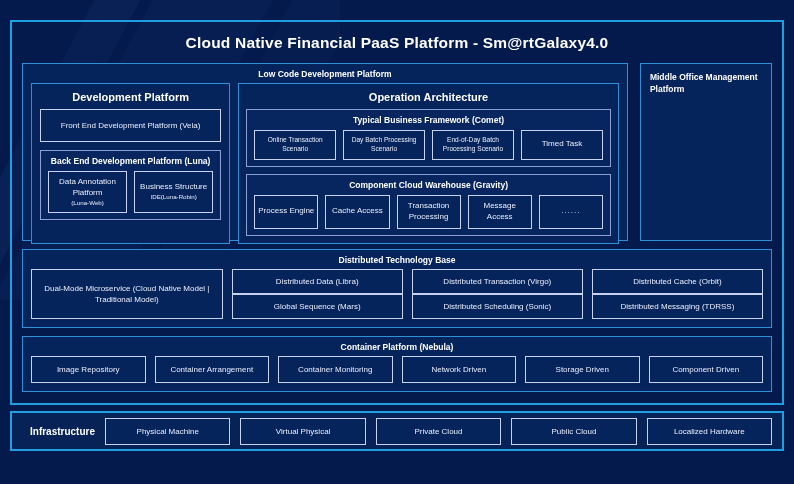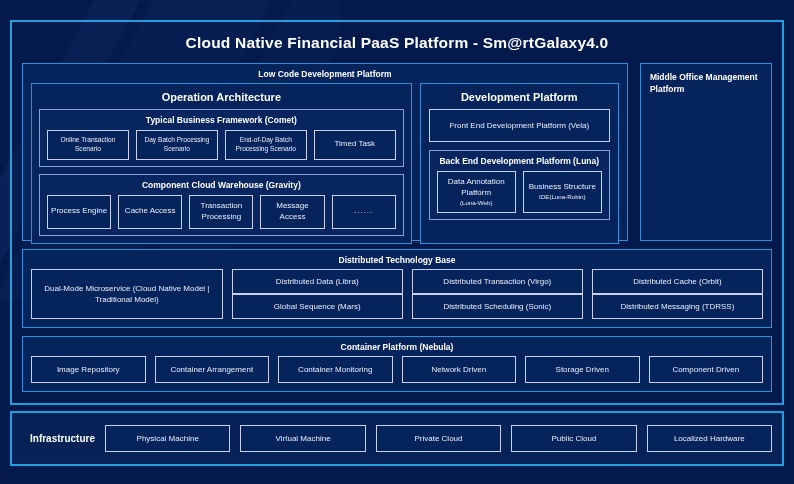--- a/index.html
+++ b/index.html
@@ -38,21 +38,21 @@
     position: absolute;
     left: 10px; top: 20px;
     width: 774px; height: 385px;
     border: 2px solid #1f9fe0;
     background: rgba(5,28,78,0.35);
     z-index: 1;
   }
   .infra-frame {
     position: absolute;
     left: 10px; top: 411px;
-    width: 774px; height: 55px;
+    width: 774px; height: 40px;
     border: 2px solid #1f9fe0;
     background: #062257;
     z-index: 1;
     display: flex;
     align-items: center;
     padding: 0 10px;
     gap: 10px;
   }
 
   .page-title {
@@ -240,45 +240,20 @@
 <div class="main-frame">
 
   <div class="page-title">Cloud Native Financial PaaS Platform - Sm@rtGalaxy4.0</div>
 
   <div class="row-top">
 
     <div class="group lowcode">
       <div class="group-title">Low Code Development Platform</div>
 
       <div class="lowcode-body">
-
-        <div class="group op-arch">
-          <div class="sub-title">Operation Architecture</div>
-
-          <div class="inner-box">
-            <div class="inner-title">Typical Business Framework (Comet)</div>
-            <div class="chips">
-              <div class="chip">Online Transaction Scenario</div>
-              <div class="chip">Day Batch Processing Scenario</div>
-              <div class="chip">End-of-Day Batch Processing Scenario</div>
-              <div class="chip big">Timed Task</div>
-            </div>
-          </div>
-
-          <div class="inner-box">
-            <div class="inner-title">Component Cloud Warehouse (Gravity)</div>
-            <div class="chips">
-              <div class="chip tall">Process Engine</div>
-              <div class="chip tall">Cache Access</div>
-              <div class="chip tall">Transaction Processing</div>
-              <div class="chip tall">Message Access</div>
-              <div class="chip tall dots">......</div>
-            </div>
-          </div>
-        </div>
 
         <div class="group dev-plat">
           <div class="sub-title">Development Platform</div>
 
           <div class="dev-wide">Front End Development Platform (Vela)</div>
 
           <div class="dev-group">
             <div class="inner-title">Back End Development Platform (Luna)</div>
             <div class="chips">
               <div class="chip tall">
@@ -286,20 +261,45 @@
                 <span class="ln sm">(Luna-Web)</span>
               </div>
               <div class="chip tall">
                 <span class="ln">Business Structure</span>
                 <span class="ln sm">IDE(Luna-Robin)</span>
               </div>
             </div>
           </div>
         </div>
 
+        <div class="group op-arch">
+          <div class="sub-title">Operation Architecture</div>
+
+          <div class="inner-box">
+            <div class="inner-title">Typical Business Framework (Comet)</div>
+            <div class="chips">
+              <div class="chip">Online Transaction Scenario</div>
+              <div class="chip">Day Batch Processing Scenario</div>
+              <div class="chip">End-of-Day Batch Processing Scenario</div>
+              <div class="chip big">Timed Task</div>
+            </div>
+          </div>
+
+          <div class="inner-box">
+            <div class="inner-title">Component Cloud Warehouse (Gravity)</div>
+            <div class="chips">
+              <div class="chip tall">Process Engine</div>
+              <div class="chip tall">Cache Access</div>
+              <div class="chip tall">Transaction Processing</div>
+              <div class="chip tall">Message Access</div>
+              <div class="chip tall dots">......</div>
+            </div>
+          </div>
+        </div>
+
       </div>
     </div>
 
     <div class="group midoffice">
       <div class="mid-title">Middle Office Management Platform</div>
     </div>
 
   </div>
 
   <div class="row-mid">
@@ -338,18 +338,18 @@
       </div>
     </div>
   </div>
 
 </div>
 
 <div class="infra-frame">
   <div class="infra-label">Infrastructure</div>
   <div class="infra-cells">
     <div class="infra-cell">Physical Machine</div>
-    <div class="infra-cell">Virtual Machine</div>
+    <div class="infra-cell">Virtual Physical</div>
     <div class="infra-cell">Private Cloud</div>
     <div class="infra-cell">Public Cloud</div>
     <div class="infra-cell">Localized Hardware</div>
   </div>
 </div>
 
 </body></html>

